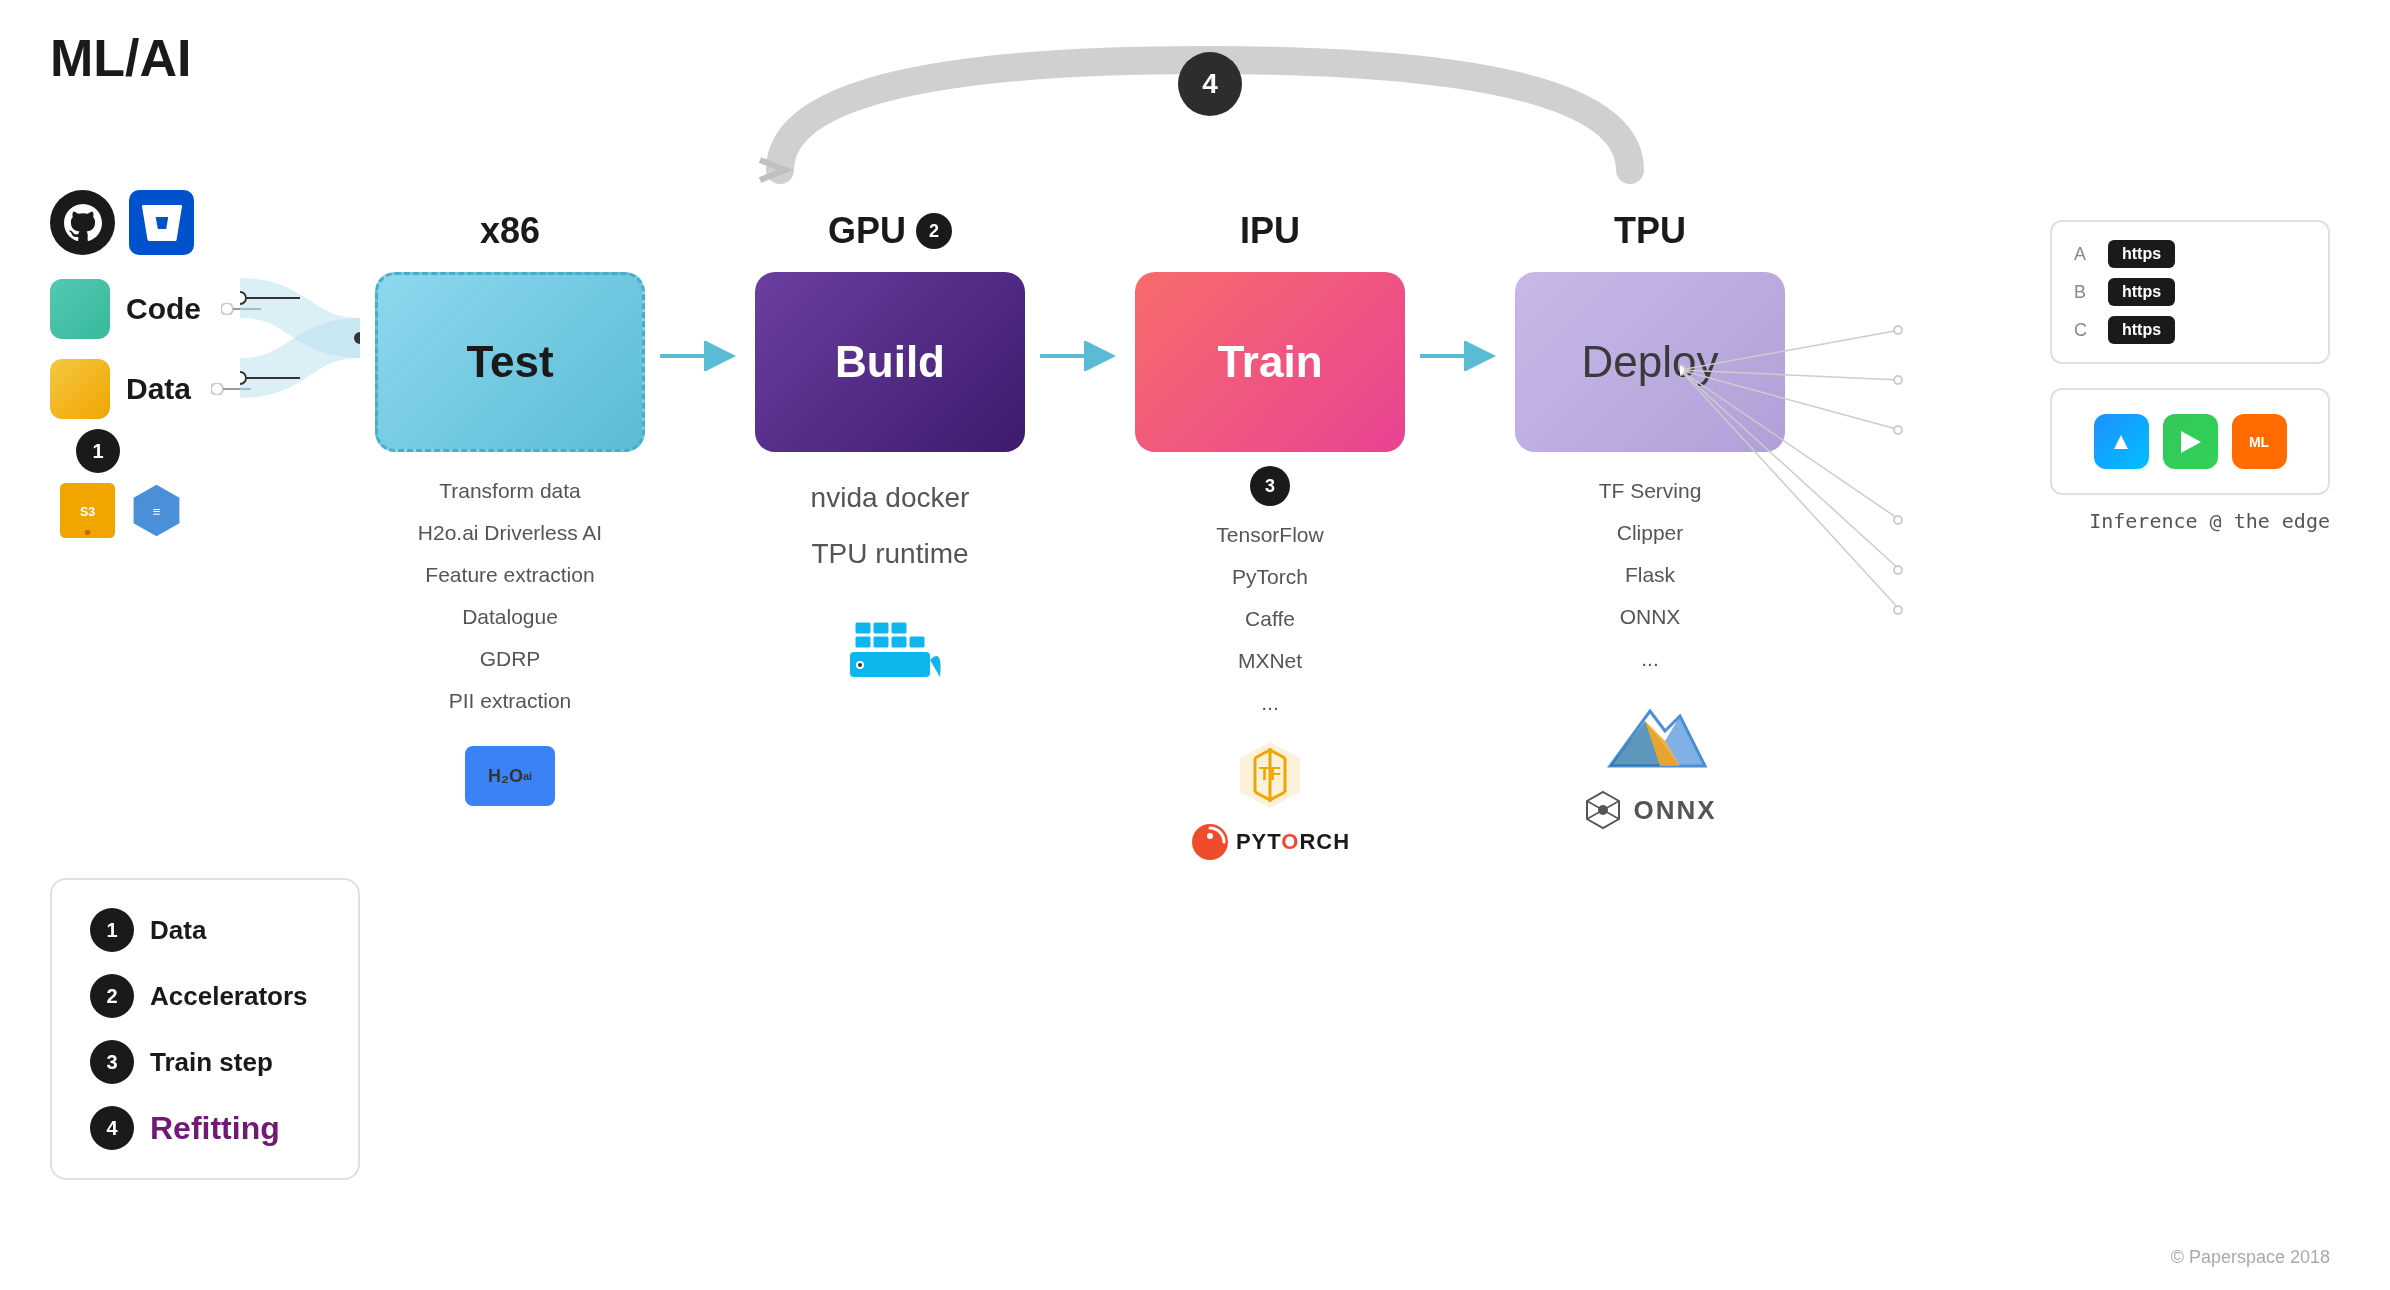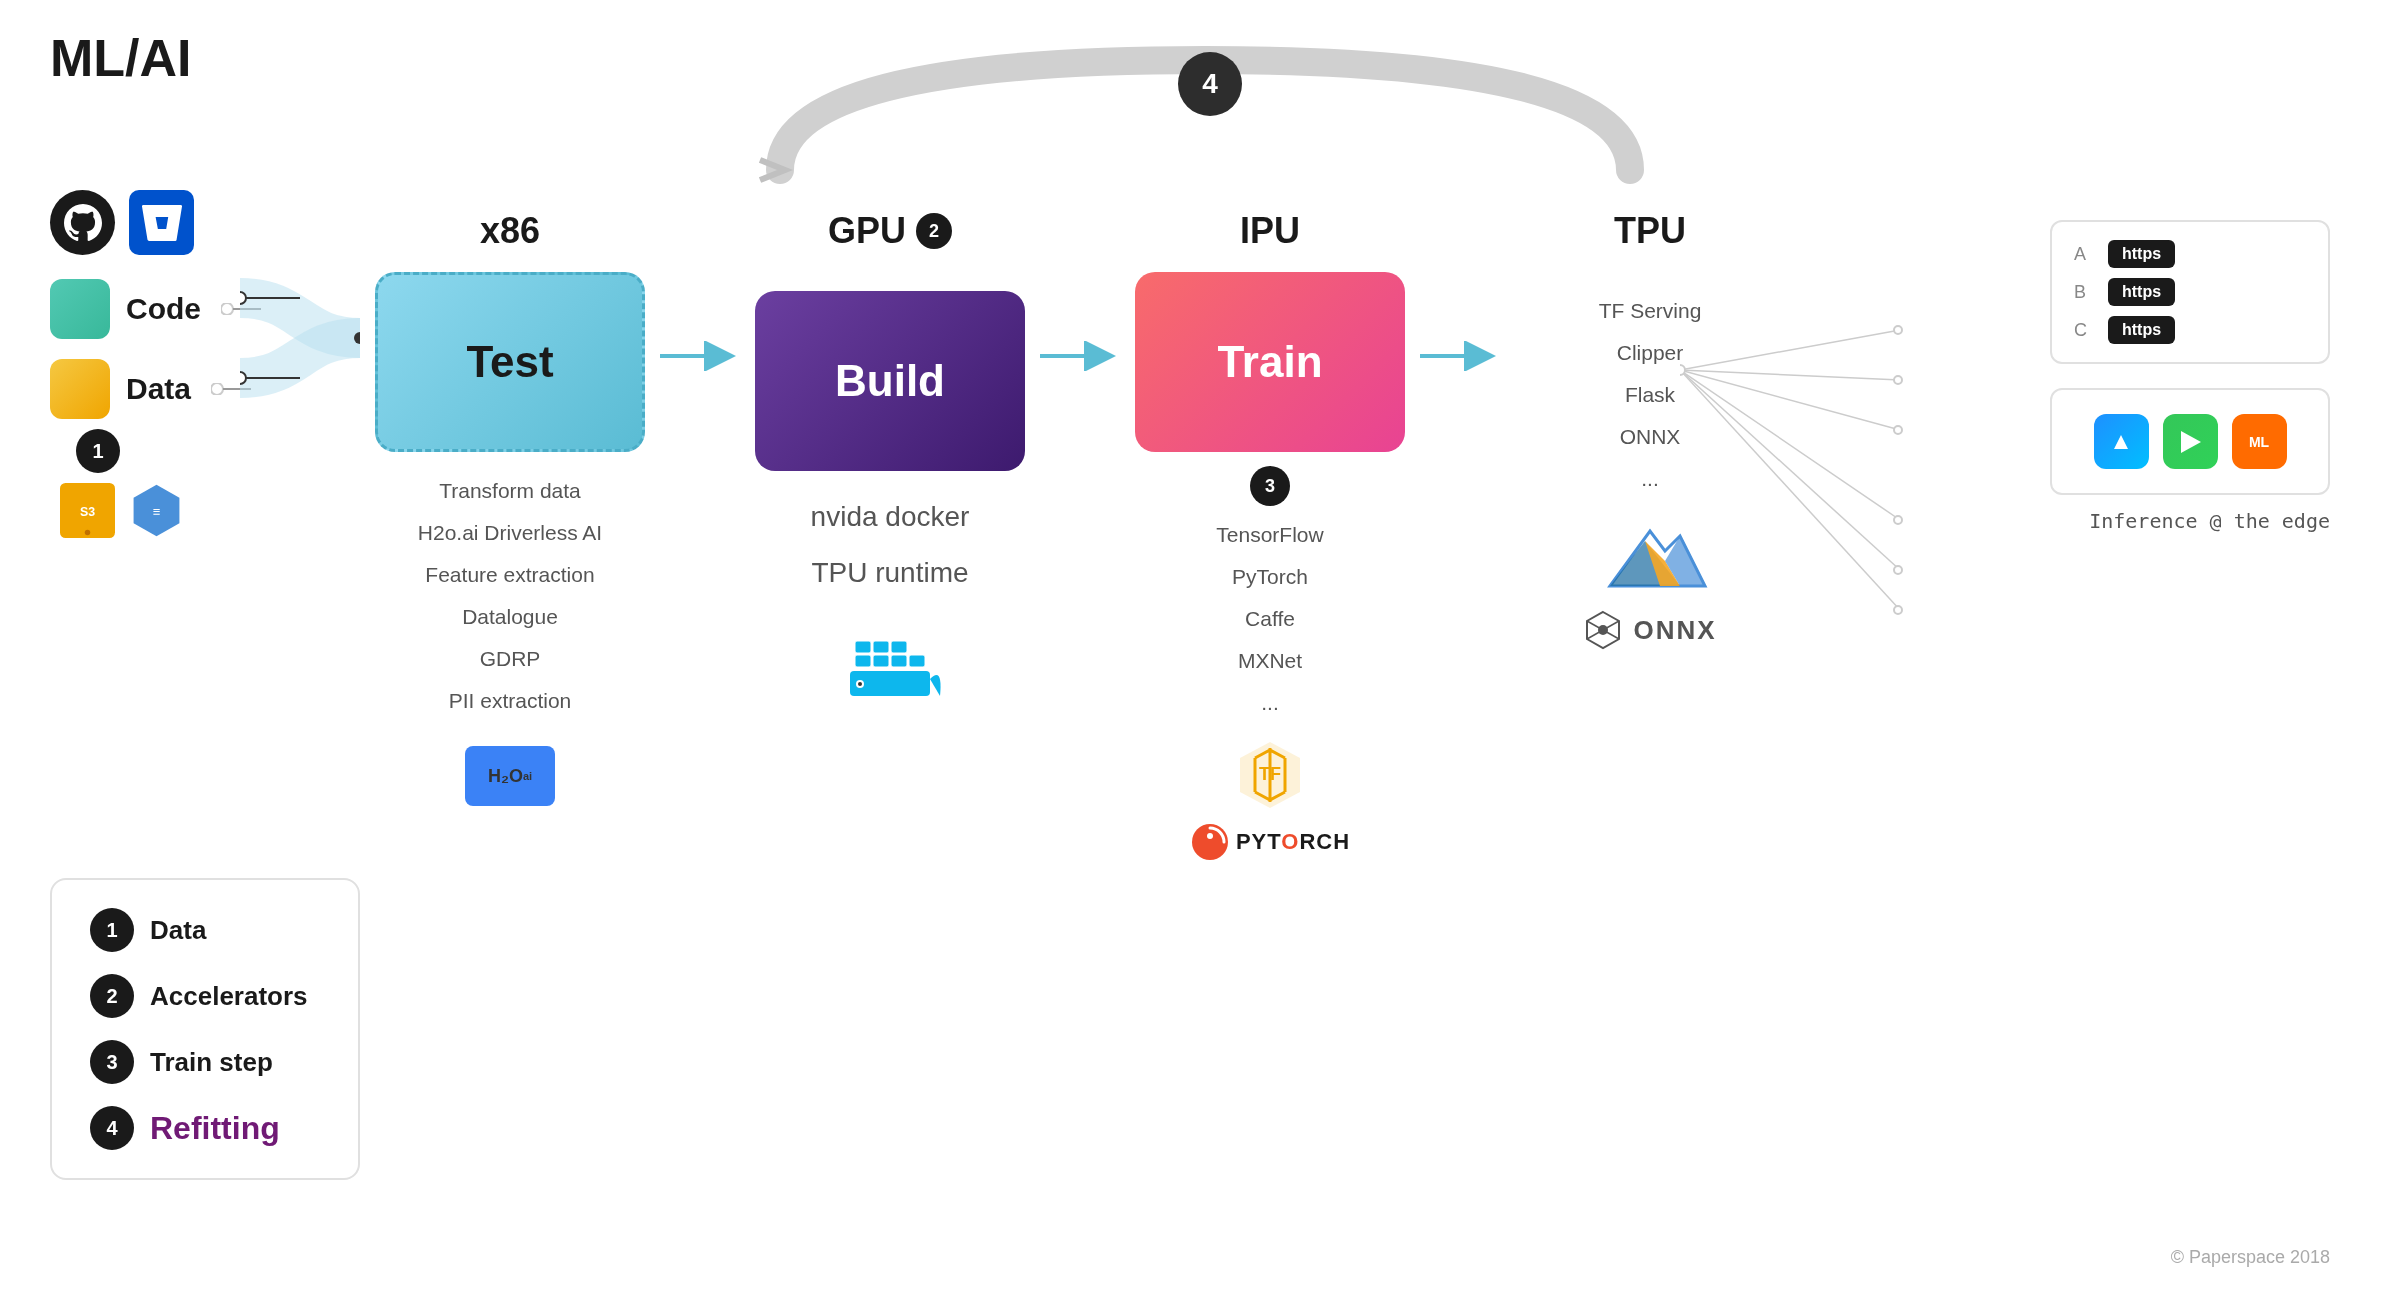--- a/index.html
+++ b/index.html
@@ -132,21 +132,21 @@
         </defs>
       <line x1="0" y1="15" x2="68" y2="15" stroke="#5abcd4" stroke-width="4" marker-end="url(#ah1)"></line>
     </svg>
   </div>
 
   <div style="display:flex;flex-direction:column;align-items:center;width:300px;">
     <div class="stage-label" style="font-size:36px;font-weight:800;color:#1a1a1a;margin-bottom:20px;display:flex;align-items:center;gap:10px;">
       <span>GPU</span>
       <span style="width:36px;height:36px;border-radius:50%;background:#1a1a1a;color:white;font-size:18px;font-weight:700;display:inline-flex;align-items:center;justify-content:center;">2</span>
     </div>
-    <div style="width:270px;height:180px;border-radius:20px;background:linear-gradient(135deg,#6b3fa0,#3d1a6e);display:flex;align-items:center;justify-content:center;font-size:44px;font-weight:700;color:white;margin-top:19px;">Build</div>
+    <div style="width:270px;height:180px;border-radius:20px;background:linear-gradient(135deg,#6b3fa0,#3d1a6e);display:flex;align-items:center;justify-content:center;font-size:44px;font-weight:700;color:white;">Build</div>
     <div style="font-size:28px;color:#555;text-align:center;margin-top:18px;line-height:2.0;">
       nvida docker<br>TPU runtime
     </div>
 
     <div style="margin-top:30px;">
       <svg width="110" height="90" viewBox="0 0 110 90">
 
         <rect x="15" y="40" width="80" height="25" rx="4" fill="#0db7ed"></rect>
 
         <rect x="20" y="10" width="16" height="12" rx="2" fill="#0db7ed" stroke="white" stroke-width="1"></rect>
@@ -214,20 +214,21 @@
           </marker>
         </defs>
       <line x1="0" y1="15" x2="68" y2="15" stroke="#5abcd4" stroke-width="4" marker-end="url(#ah3)"></line>
     </svg>
   </div>
 
   <div style="display:flex;flex-direction:column;align-items:center;width:300px;">
     <div class="stage-label" style="font-size:36px;font-weight:800;color:#1a1a1a;margin-bottom:20px;">
         <span>TPU</span>
       </div>
+    <div style="width:270px;height:180px;border-radius:20px;background:linear-gradient(135deg,#c8b8e8,#b0a0d8);display:flex;align-items:center;justify-content:center;font-size:44px;font-weight:500;color:#3a3a3a;">Deploy</div>
     <div style="font-size:21px;color:#555;text-align:center;margin-top:18px;line-height:2.0;">
       TF Serving<br>Clipper<br>Flask<br>ONNX<br>...
     </div>
 
     <div style="margin-top:16px;">
       <svg width="120" height="80" viewBox="0 0 120 80">
 
         <polygon points="20,70 60,15 75,35 90,20 115,70" fill="none" stroke="#4a90d9" stroke-width="3"></polygon>
         <polygon points="20,70 55,25 90,70" fill="#1a6ba0" opacity="0.7"></polygon>
         <polygon points="55,25 75,45 90,70 70,70" fill="#f5a623" opacity="0.9"></polygon>

